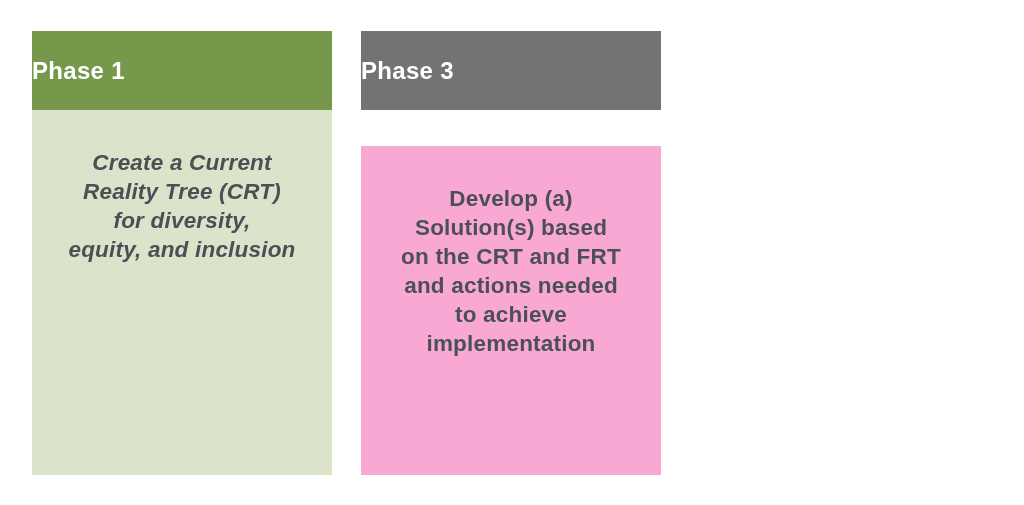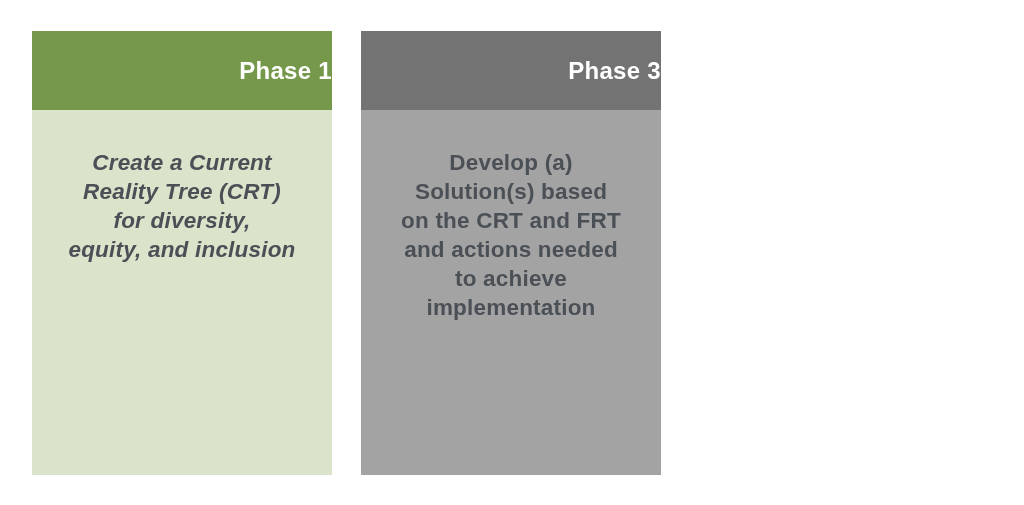--- a/index.html
+++ b/index.html
@@ -20,21 +20,21 @@
   .phase-card {
     width: 300px;
     height: 444px;
     display: flex;
     flex-direction: column;
   }
   .phase-header {
     height: 79px;
     display: flex;
     align-items: center;
-    justify-content: flex-end;
+    justify-content: flex-start;
     color: #ffffff;
     font-size: 24px;
     font-weight: bold;
     letter-spacing: 0.3px;
   }
   .phase-body {
     flex: 1;
     padding: 38px 10px 10px 10px;
     text-align: center;
     font-size: 22.5px;
@@ -58,21 +58,21 @@
 Reality Tree (CRT)
 for diversity,
 equity, and inclusion</div>
   </div>
 
 
   <div class="phase-card">
     <div class="phase-header" style="background-color: #737373;">
       <span>Phase 3</span>
     </div>
-    <div class="phase-body" style="background-color: #a3a3a3;">Develop (a)
+    <div class="phase-body" style="background-color: #f9a8d4; margin-top: 36px;">Develop (a)
 Solution(s) based
 on the CRT and FRT
 and actions needed
 to achieve
 implementation</div>
   </div>
 
 </div>
 
 </body></html>

